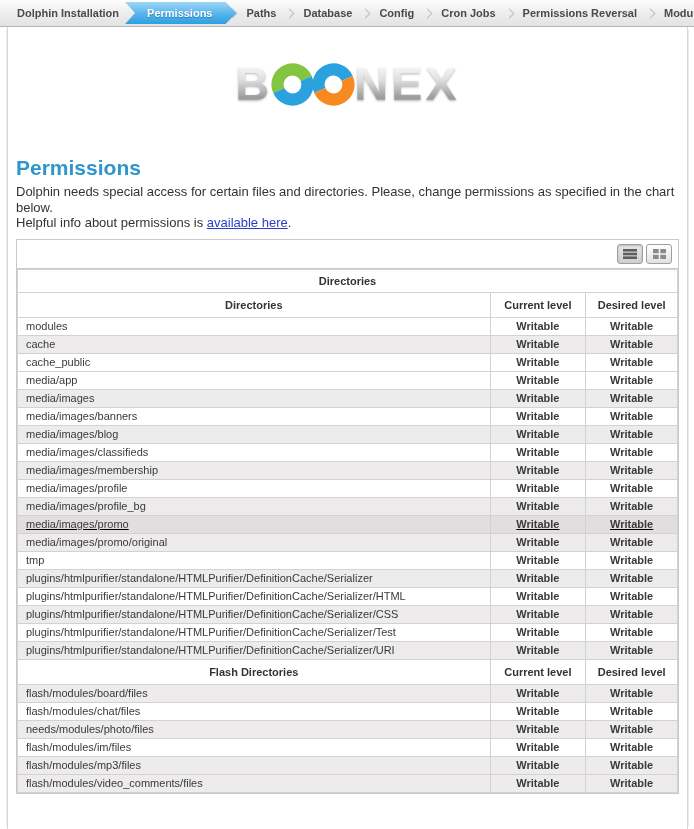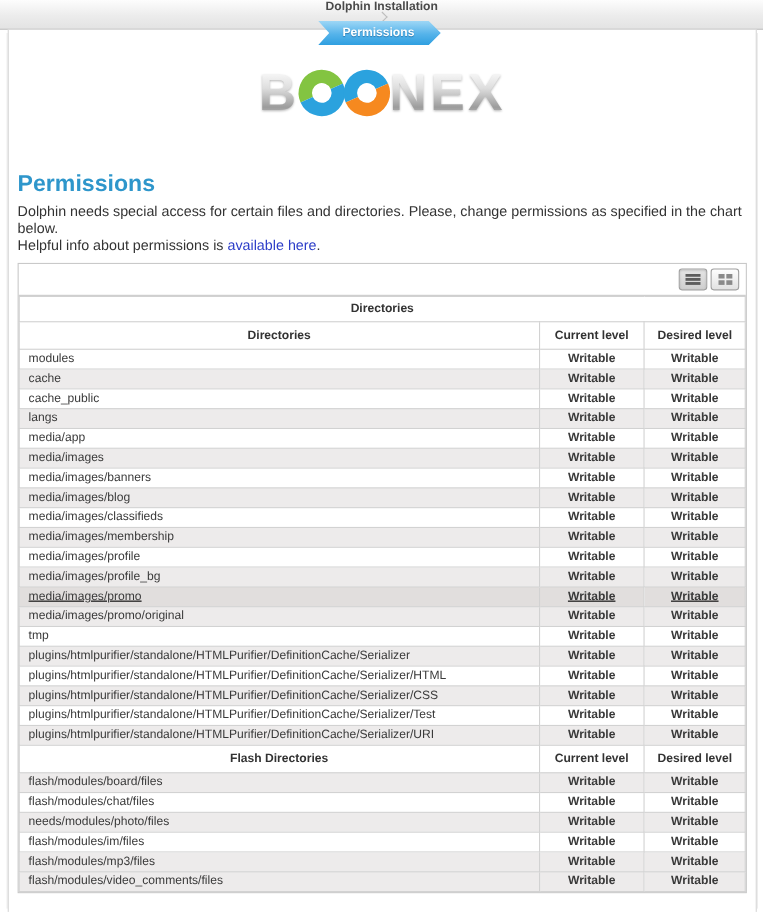--- a/index.html
+++ b/index.html
@@ -14,21 +14,20 @@
 
   
   .nav {
     height:27px;
     background:linear-gradient(#fdfdfd,#ececec 55%,#e3e3e3);
     border-bottom:1px solid #b6b6b6;
     display:flex;
     align-items:center;
     padding:0 8px;
     white-space:nowrap;
-    flex-direction:column;
   }
   .nav-item {
     font-size:11px;
     font-weight:bold;
     color:#4a4a4a;
     padding:0 9px;
     cursor:pointer;
     flex:none;
   }
   .nav-item.active {
@@ -93,20 +92,21 @@
     color:var(--accent-blue,#2e96cb);
   }
   .intro {
     margin-top:5px;
     font-size:13px;
     line-height:15.5px;
     color:#333;
   }
   .intro a {
     color:var(--link-blue,#2b3cc8);
+    text-decoration:underline;
     cursor:pointer;
   }
 
   
   .panel { border:1px solid #c9c9c9; margin-top:8px; background:#fff; }
   .toolbar {
     height:29px;
     border-bottom:1px solid #c9c9c9;
     display:flex;
     justify-content:flex-end;
@@ -250,25 +250,20 @@
           <tr class="data-row alt">
             <td class="path-cell">cache</td>
             <td class="current-cell">Writable</td>
             <td class="desired-cell">Writable</td>
           </tr>
           <tr class="data-row">
             <td class="path-cell">cache_public</td>
             <td class="current-cell">Writable</td>
             <td class="desired-cell">Writable</td>
           </tr>
-          <tr class="data-row alt">
-            <td class="path-cell">langs</td>
-            <td class="current-cell">Writable</td>
-            <td class="desired-cell">Writable</td>
-          </tr>
           <tr class="data-row">
             <td class="path-cell">media/app</td>
             <td class="current-cell">Writable</td>
             <td class="desired-cell">Writable</td>
           </tr>
           <tr class="data-row alt">
             <td class="path-cell">media/images</td>
             <td class="current-cell">Writable</td>
             <td class="desired-cell">Writable</td>
           </tr>

